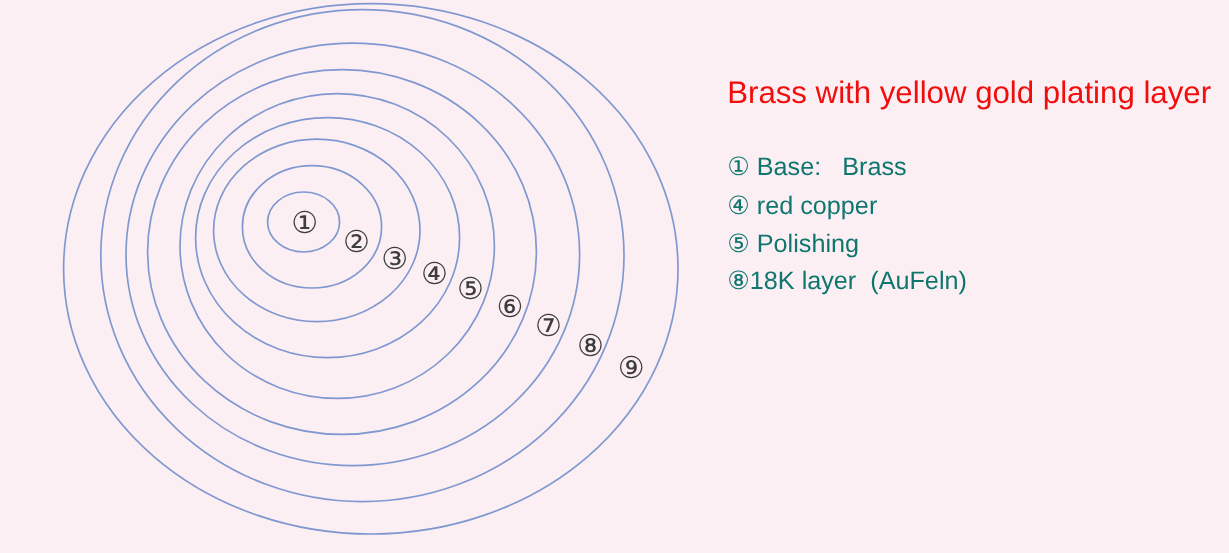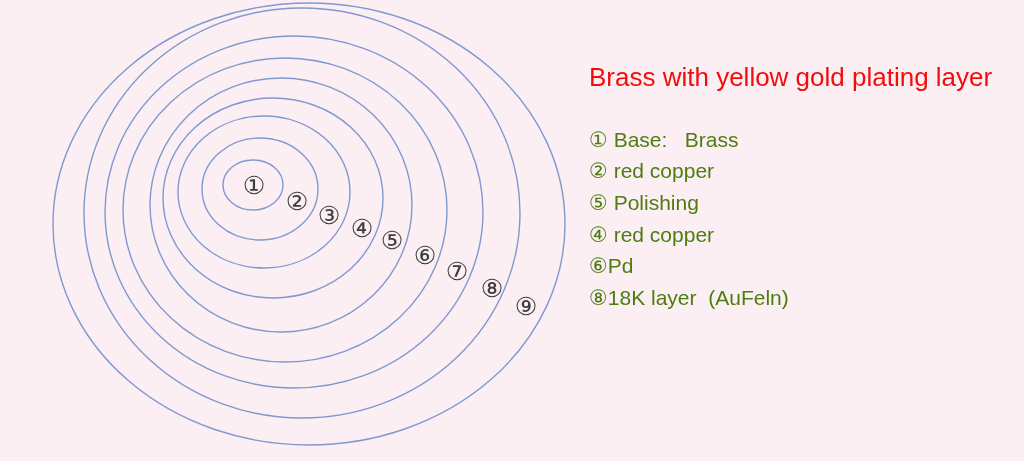--- a/index.html
+++ b/index.html
@@ -28,21 +28,21 @@
     fill: none;
     stroke-width: 1.4px;
   }
   svg text {
     font-family: "DejaVu Sans", sans-serif;
     font-size: 25px;
     text-anchor: middle;
   }
   .legend {
     position: absolute;
-    left: 588px;
+    left: 605px;
     top: 0;
     width: 405px;
     height: 461px;
   }
   .legend-title {
     position: absolute;
     left: 1px;
     top: 61px;
     font-size: 26px;
     line-height: 32px;
@@ -53,21 +53,21 @@
     position: absolute;
     left: 1px;
     top: 124px;
     width: 404px;
   }
   .legend-item {
     height: 31.66px;
     display: flex;
     align-items: center;
     font-size: 21px;
-    color: #4d7c0f;
+    color: #0f766e;
     white-space: pre-wrap;
   }
 </style>
 </head>
 <body>
 
 <div class="slide">
 
   <div class="diagram-wrap">
     <svg width="600" height="461" viewBox="0 0 600 461" xmlns="http://www.w3.org/2000/svg">
@@ -89,21 +89,19 @@
         <text x="457" y="280" fill="#3d3d3d">⑦</text>
         <text x="492" y="297" fill="#3d3d3d">⑧</text>
         <text x="526" y="315" fill="#3d3d3d">⑨</text>
       </svg>
   </div>
 
   <div class="legend">
     <div class="legend-title" style="color: rgb(242, 13, 13);">Brass with yellow gold plating layer</div>
     <div class="legend-list">
       <div class="legend-item">① Base:   Brass</div>
-      <div class="legend-item">② red copper</div>
+      <div class="legend-item">④ red copper</div>
       <div class="legend-item">⑤ Polishing</div>
-      <div class="legend-item">④ red copper</div>
-      <div class="legend-item">⑥Pd</div>
       <div class="legend-item">⑧18K layer  (AuFeln)</div>
     </div>
   </div>
 
 </div>
 
 </body></html>

